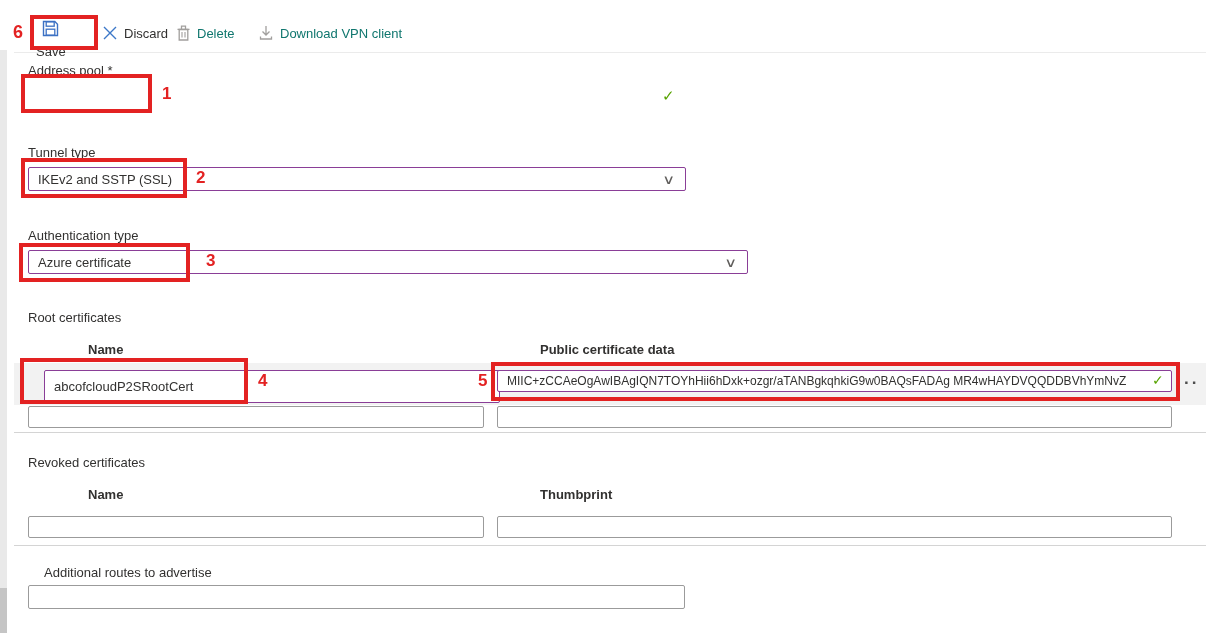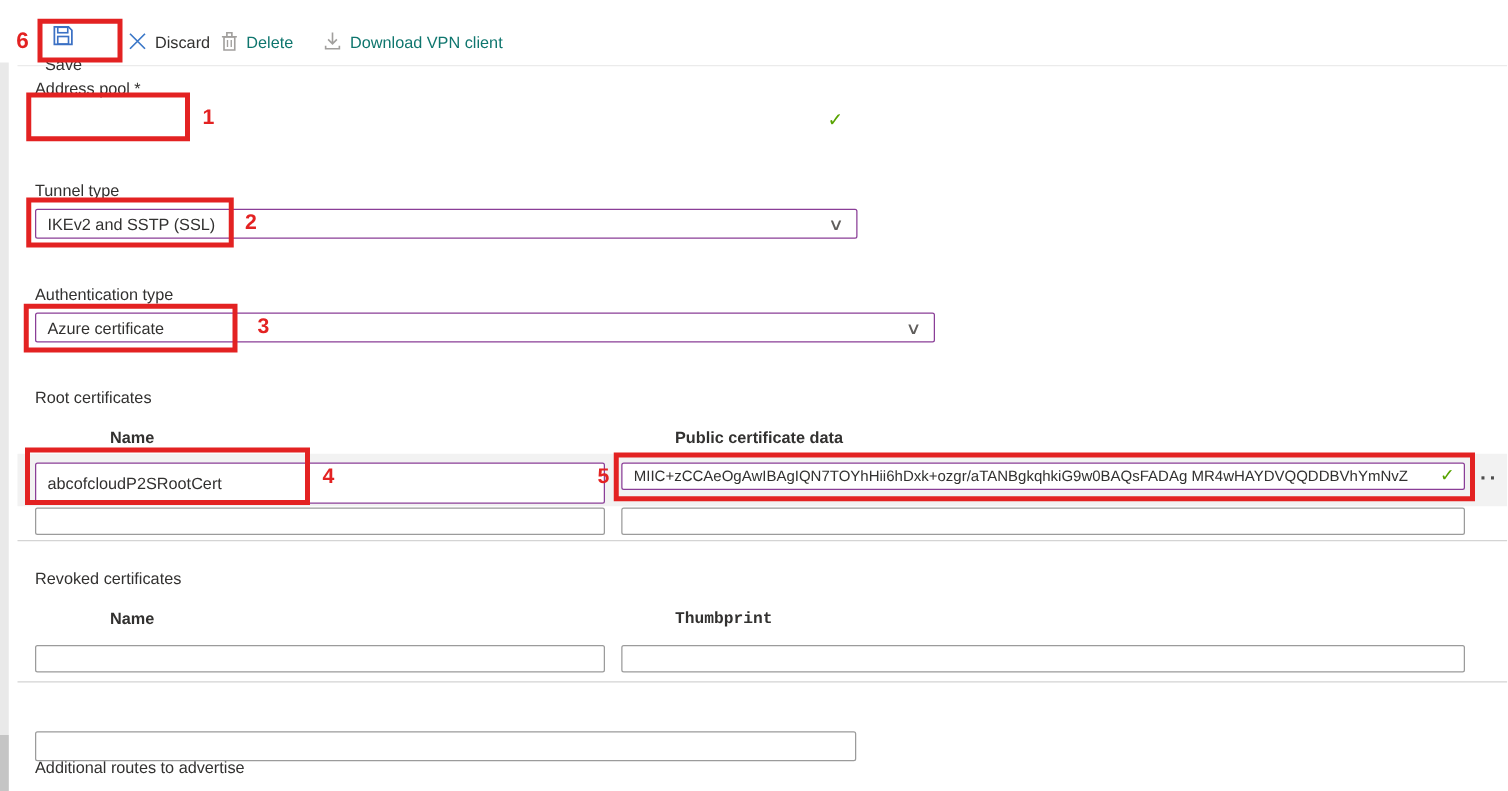--- a/index.html
+++ b/index.html
@@ -120,21 +120,21 @@
     <span class="chev">∨</span>
   </div>
   <div class="abs redbox" style="left:19px; top:243px; width:171px; height:39px;"></div>
   <div class="abs ann" style="left:206px; top:251px;">3</div>
 
   <div class="abs flabel" style="left:28px; top:310px;">Root certificates</div>
   <div class="abs colhead" style="left:45px; top:342px;">Name</div>
   <div class="abs colhead" style="left:497px; top:342px;">Public certificate data</div>
 
   <div class="abs rowband" style="left:14px; top:363px; width:1192px; height:42px;"></div>
-  <div class="ibox" style="left:28px; top:370px; width:456px; height:33px;">
+  <div class="ibox" style="left:44px; top:370px; width:456px; height:33px;">
     <input class="txtin edited" type="text" value="abcofcloudP2SRootCert" style="">
   </div>
   <div class="ibox" style="left:497px; top:370px; width:675px; height:22px;">
     <input class="txtin edited" type="text" style="font-size: 12px; padding-right: 20px;" value="MIIC+zCCAeOgAwIBAgIQN7TOYhHii6hDxk+ozgr/aTANBgkqhkiG9w0BAQsFADAg MR4wHAYDVQQDDBVhYmNvZ">
   </div>
   <div class="abs check" style="left:1152px; top:372px; font-size:14px;">✓</div>
   <div class="abs more-dots" style="left:1184px; top:378px;">··</div>
 
   <div class="abs redbox" style="left:20px; top:358px; width:228px; height:46px;"></div>
   <div class="abs ann" style="left:258px; top:371px;">4</div>
@@ -144,27 +144,27 @@
   <div class="ibox" style="left:28px; top:406px; width:456px; height:22px;">
     <input class="txtin" type="text" value="" style="">
   </div>
   <div class="ibox" style="left:497px; top:406px; width:675px; height:22px;">
     <input class="txtin" type="text" value="" style="">
   </div>
   <div class="abs divider" style="left:14px; top:432px; width:1192px;"></div>
 
   <div class="abs flabel" style="left:28px; top:455px;">Revoked certificates</div>
   <div class="abs colhead" style="left:45px; top:487px;">Name</div>
-  <div class="abs colhead" style="left:497px; top:487px;font-family:Liberation Mono, monospace;">Thumbprint</div>
+  <div class="abs colhead" style="left:497px; top:487px;">Thumbprint</div>
   <div class="ibox" style="left:28px; top:516px; width:456px; height:22px;">
     <input class="txtin" type="text" value="" style="">
   </div>
   <div class="ibox" style="left:497px; top:516px; width:675px; height:22px;">
     <input class="txtin" type="text" value="" style="">
   </div>
   <div class="abs divider" style="left:14px; top:545px; width:1192px;"></div>
 
-  <div class="abs flabel" style="left:28px; top:565px;margin-top:41px;">Additional routes to advertise</div>
+  <div class="abs flabel" style="left:44px; top:565px;">Additional routes to advertise</div>
   <div class="ibox" style="left:28px; top:585px; width:657px; height:24px;">
     <input class="txtin" type="text" value="" style="">
   </div>
 
 </div>
 
 </body></html>

